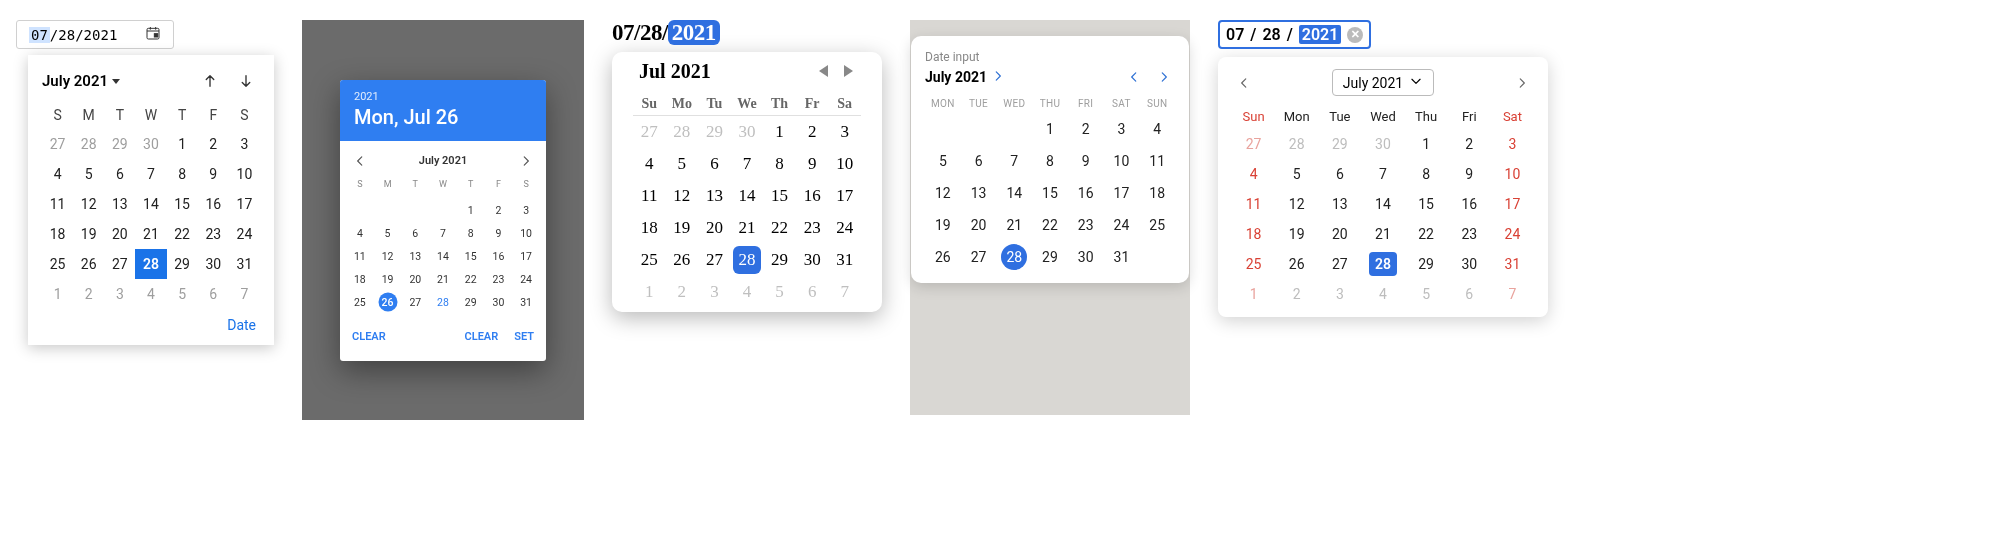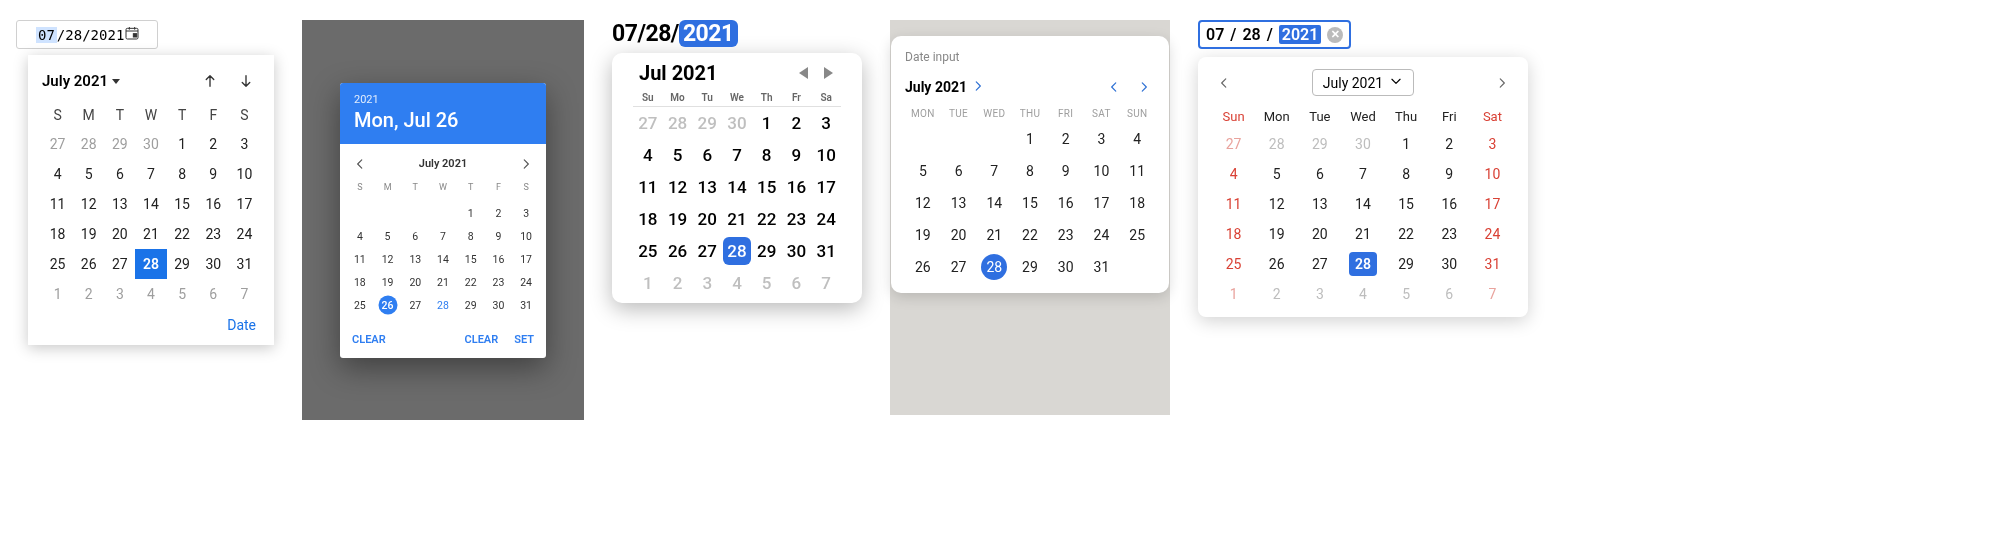--- a/index.html
+++ b/index.html
@@ -17,21 +17,21 @@
   svg.chev{width:14px;height:14px;}
   svg.chev path{stroke:currentColor;stroke-width:2;fill:none;stroke-linecap:round;stroke-linejoin:round;}
   svg.arrow{width:18px;height:18px;}
   svg.arrow path{stroke:#333;stroke-width:1.8;fill:none;stroke-linecap:round;stroke-linejoin:round;}
   .grid{display:grid;grid-template-columns:repeat(7,1fr);text-align:center;}
   .day{cursor:pointer;}
   .dim{color:var(--grey);}
 
   
   .p1{width:258px;}
-  .p1-input{display:flex;align-items:center;justify-content:space-between;border:1px solid var(--border);border-radius:3px;padding:4px 19px;font-size:14px;font-family:monospace;width:142px;box-sizing:border-box;}
+  .p1-input{display:flex;align-items:center;justify-content:space-between;border:1px solid var(--border);border-radius:3px;padding:4px 12px;font-size:14px;font-family:monospace;width:158px;box-sizing:border-box;}
   .p1-input .sel{background:#cfe3ff;padding:0 2px;}
   .p1-cal{margin-top:6px;margin-left:12px;background:#fff;box-shadow:0 3px 14px rgba(0,0,0,0.22);padding:12px 14px 10px;}
   .p1-head{display:flex;align-items:center;justify-content:space-between;margin-bottom:6px;}
   .p1-title{font-weight:600;font-size:15px;display:flex;align-items:center;gap:4px;cursor:pointer;}
   .p1-title .caret{border-left:4px solid transparent;border-right:4px solid transparent;border-top:5px solid #333;}
   .p1 .grid{gap:0;}
   .p1 .dow{font-weight:400;color:#444;font-size:14px;padding:6px 0;}
   .p1 .day{font-size:14px;padding:7px 0;color:#222;}
   .p1 .day.dim{color:#9e9e9e;}
   .p1 .day.sel{background:var(--blue2);color:#fff;font-weight:600;}
@@ -51,48 +51,48 @@
   .p2-date{font-size:20px;font-weight:500;margin-top:2px;}
   .p2-nav{display:flex;align-items:center;justify-content:space-between;padding:8px 8px 2px;}
   .p2-nav .btn{width:24px;height:24px;display:flex;align-items:center;justify-content:center;cursor:pointer;color:#555;}
   .p2-month{font-size:11px;font-weight:600;color:#333;}
   .p2 .grid{padding:0 6px 6px;}
   .p2 .dow{font-size:9px;color:#888;padding:4px 0;text-transform:uppercase;}
   .p2 .day{font-size:10.5px;padding:5px 0;color:#333;position:relative;}
   .p2 .day.sel::before{content:"";position:absolute;left:50%;top:50%;width:19px;height:19px;background:#2f7ef1;border-radius:50%;transform:translate(-50%,-50%);z-index:-1;}
   .p2 .day.sel{color:#fff;z-index:0;font-weight:500;}
   .p2 .day.alt{color:#2f7ef1;}
-  .p2-foot{display:flex;justify-content:space-between;padding:10px 12px 12px;font-size:11px;font-weight:600;color:#2f7ef1;}
+  .p2-foot{display:flex;justify-content:space-between;padding:10px 12px 18px;font-size:11px;font-weight:600;color:#2f7ef1;}
   .p2-foot .right{display:flex;gap:16px;}
   .p2-foot span{cursor:pointer;}
 
   
-  .p3{width:250px;}
+  .p3{width:270px;font-family:Liberation Serif, serif;}
   .p3-input{font-size:23px;font-weight:700;letter-spacing:-.5px;}
   .p3-input .sel{background:#2f6fe0;color:#fff;border-radius:6px;padding:0 4px;}
   .p3-cal{margin-top:6px;background:#fff;border-radius:10px;box-shadow:0 6px 22px rgba(0,0,0,0.28);padding:8px 21px 4px;}
   .p3-head{display:flex;align-items:center;justify-content:space-between;padding:0 6px 4px;}
   .p3-title{font-weight:700;font-size:20px;}
   .p3-nav{display:flex;align-items:center;gap:4px;}
   .p3-nav .nbtn{color:#888;cursor:pointer;padding:2px;}
   .tri{width:0;height:0;display:inline-block;}
   .tri.left{border-top:6px solid transparent;border-bottom:6px solid transparent;border-right:9px solid #888;}
   .tri.right{border-top:6px solid transparent;border-bottom:6px solid transparent;border-left:9px solid #888;}
   .dot{width:10px;height:10px;border-radius:50%;background:#888;}
   .p3 .dow-row{border-bottom:1px solid var(--lightgrey);}
-  .p3 .dow{font-size:10px;font-weight:600;color:#666;padding:3px 0;}
+  .p3 .dow{font-size:14px;font-weight:600;color:#666;padding:3px 0;margin-top:6px;}
   .p3 .day{font-size:17px;font-weight:500;padding:6px 0;color:#000;}
   .p3 .day.dim{color:#bfbfbf;}
   .p3 .day.sel{position:relative;color:#fff;z-index:0;}
   .p3 .day.sel::before{content:"";position:absolute;left:50%;top:50%;transform:translate(-50%,-50%);width:28px;height:28px;background:#2f6fe0;border-radius:6px;z-index:-1;}
 
   
   .p4wrap{width:280px;height:395px;background:#d9d7d3;display:flex;align-items:flex-start;justify-content:center;padding-top:16px;box-sizing:border-box;}
   .p4{width:250px;background:#fff;border-radius:10px;box-shadow:0 4px 14px rgba(0,0,0,0.15);padding:14px 14px 10px;}
-  .p4-label{font-size:12px;color:#888;margin-bottom:12px;}
+  .p4-label{font-size:12px;color:#888;margin-bottom:2px;}
   .p4-head{display:flex;align-items:center;justify-content:space-between;margin-bottom:6px;}
   .p4-title{font-weight:700;font-size:14px;display:flex;align-items:center;gap:4px;cursor:pointer;}
   .p4-title .c{color:var(--blue);}
   .p4-nav{display:flex;gap:8px;}
   .p4-nav .nbtn{color:var(--blue);cursor:pointer;width:22px;height:22px;display:flex;align-items:center;justify-content:center;}
   .p4 .dow{font-size:10px;color:#9e9e9e;padding:4px 0;letter-spacing:.3px;}
   .p4 .day{font-size:14px;padding:8px 0;color:#222;position:relative;}
   .p4 .day.sel{color:#fff;z-index:0;}
   .p4 .day.sel::before{content:"";position:absolute;left:50%;top:50%;transform:translate(-50%,-50%);width:26px;height:26px;background:#2f6fe0;border-radius:50%;z-index:-1;}
   .p4-foot{display:flex;justify-content:space-between;padding:10px 2px 0;border-top:1px solid #eee;margin-top:6px;font-size:14px;color:var(--blue);}

